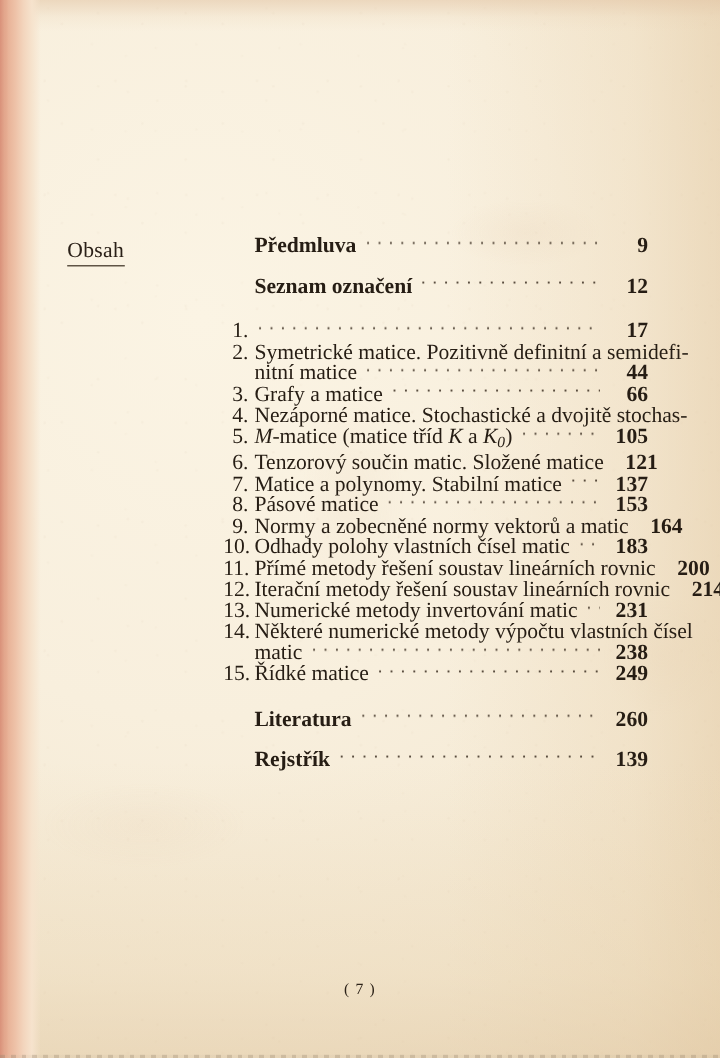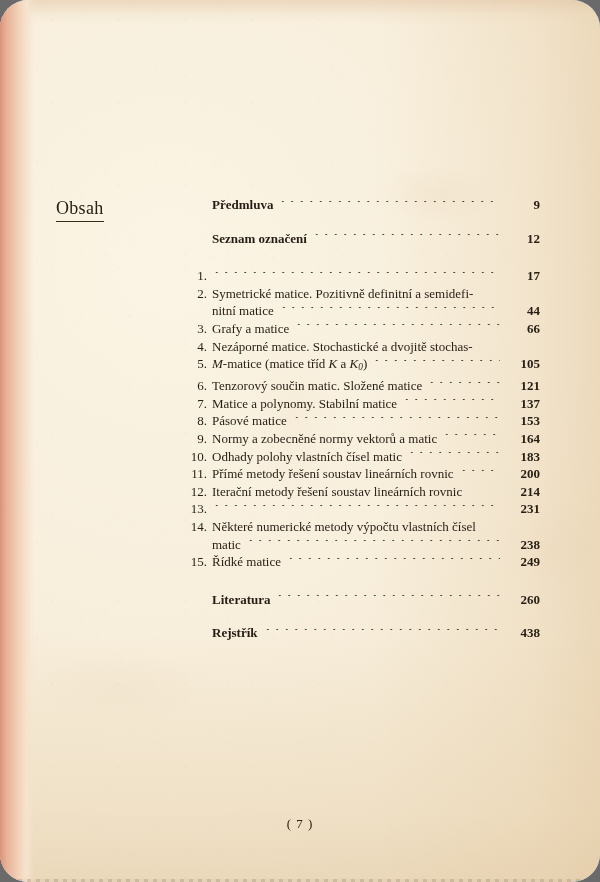--- a/index.html
+++ b/index.html
@@ -8,21 +8,20 @@
     background: #6a6a6a;
   }
   .page {
     position: relative;
     width: 600px;
     height: 882px;
     overflow: hidden;
     background: #3b82f6;
     font-family: "Liberation Serif", "DejaVu Serif", serif;
     color: #261d14;
-    border-radius: 28px;
   }
   
   .paper-base {
     position: absolute;
     inset: 0;
     background:
       radial-gradient(140% 100% at 28% 30%, #fbf4e4 0%, #f8efdd 38%, #f3e7d0 70%, #eddfc4 100%);
   }
   .paper-warm-right {
     position: absolute;
@@ -129,21 +128,21 @@
   
   .toc {
     position: absolute;
     left: 186px;
     top: 196px;
     width: 354px;
   }
   .entry {
     display: flex;
     align-items: baseline;
-    font-size: 13px;
+    font-size: 18px;
     line-height: 17.6px;
     white-space: nowrap;
   }
   .entry.major { font-weight: bold; }
   .num {
     width: 26px;
     text-align: right;
     flex: 0 0 26px;
     padding-right: 5px;
     box-sizing: border-box;
@@ -310,20 +309,21 @@
             <span class="pageno">200</span>
           </div>
           <div class="entry">
             <span class="num">12.</span>
             <span class="title">Iterační metody řešení soustav lineárních rovnic</span>
             <span class="leader none"></span>
             <span class="pageno">214</span>
           </div>
           <div class="entry">
             <span class="num">13.</span>
+            <span class="title">Numerické metody invertování matic</span>
             <span class="leader"></span>
             <span class="pageno">231</span>
           </div>
           <div class="entry">
             <span class="num">14.</span>
             <span class="title">Některé numerické metody výpočtu vlastních čísel</span>
             <span class="leader none"></span>
             <span class="pageno empty">&nbsp;</span>
           </div>
           <div class="entry">
@@ -348,21 +348,21 @@
         <span class="leader"></span>
         <span class="pageno">260</span>
       </div>
 
       <div class="gap-md"></div>
 
       <div class="entry major">
         <span class="num blank">&nbsp;</span>
         <span class="title">Rejstřík</span>
         <span class="leader"></span>
-        <span class="pageno">438</span>
+        <span class="pageno">139</span>
       </div>
 
     </div>
 
     <div class="footer">
       <span>( 7 )</span>
     </div>
 
   </div>
 </div>

